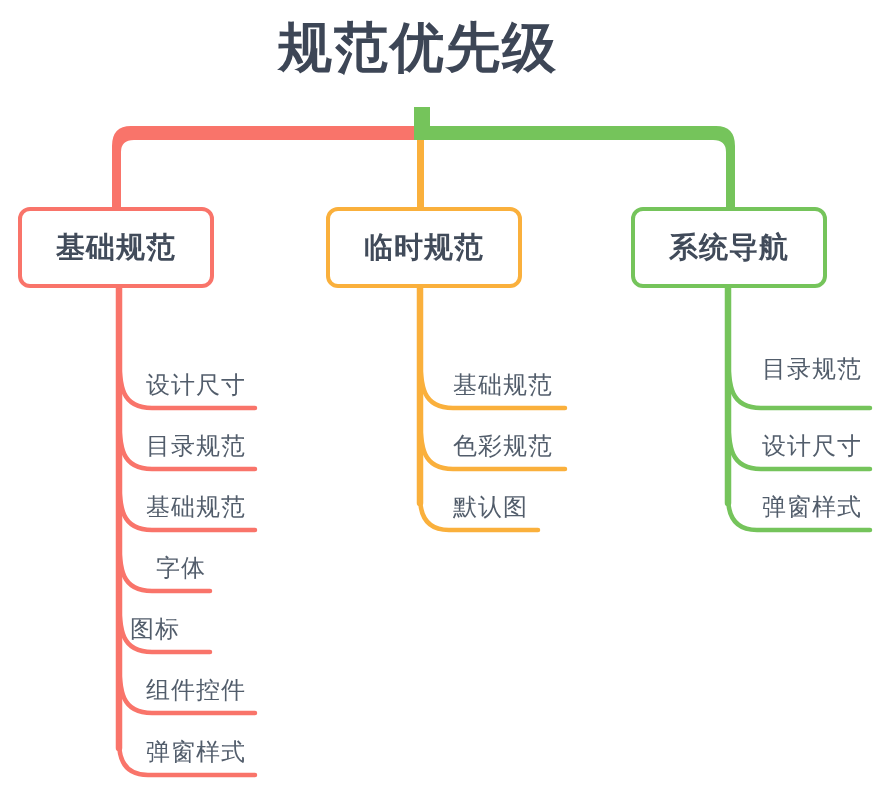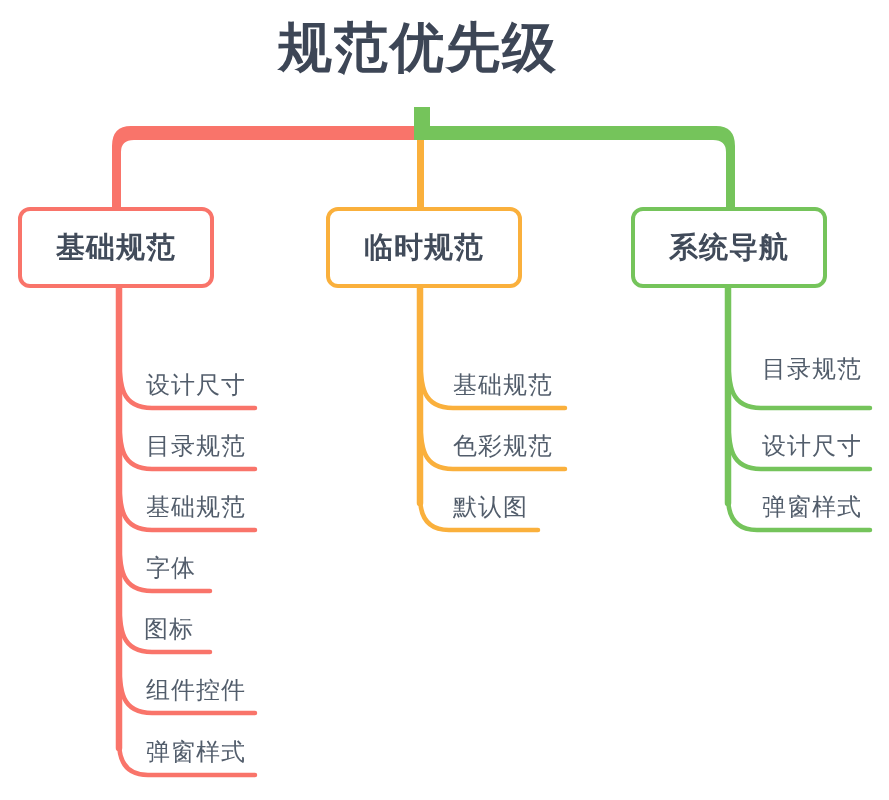--- a/index.html
+++ b/index.html
@@ -76,22 +76,22 @@
 <div class="node node-temp" style="border-color: rgb(250, 176, 60);">
   <span>临时规范</span>
 </div>
 <div class="node node-complex" style="border-color: rgb(117, 196, 91);">
   <span>系统导航</span>
 </div>
 
 <div class="child" style="left:146px;top:372px">设计尺寸</div>
 <div class="child" style="left:146px;top:433px">目录规范</div>
 <div class="child" style="left:146px;top:494px">基础规范</div>
-<div class="child" style="left:146px;top:555px">字体</div>
-<div class="child" style="left:144px;top:616px">图标</div>
+<div class="child" style="left:156px;top:555px">字体</div>
+<div class="child" style="left:130px;top:616px">图标</div>
 <div class="child" style="left:146px;top:677px">组件控件</div>
 <div class="child" style="left:146px;top:739px">弹窗样式</div>
 
 <div class="child" style="left:453px;top:372px">基础规范</div>
 <div class="child" style="left:453px;top:433px">色彩规范</div>
 <div class="child" style="left:453px;top:494px">默认图</div>
 
 <div class="child" style="left:762px;top:356px">目录规范</div>
 <div class="child" style="left:762px;top:433px">设计尺寸</div>
 <div class="child" style="left:762px;top:494px">弹窗样式</div>

